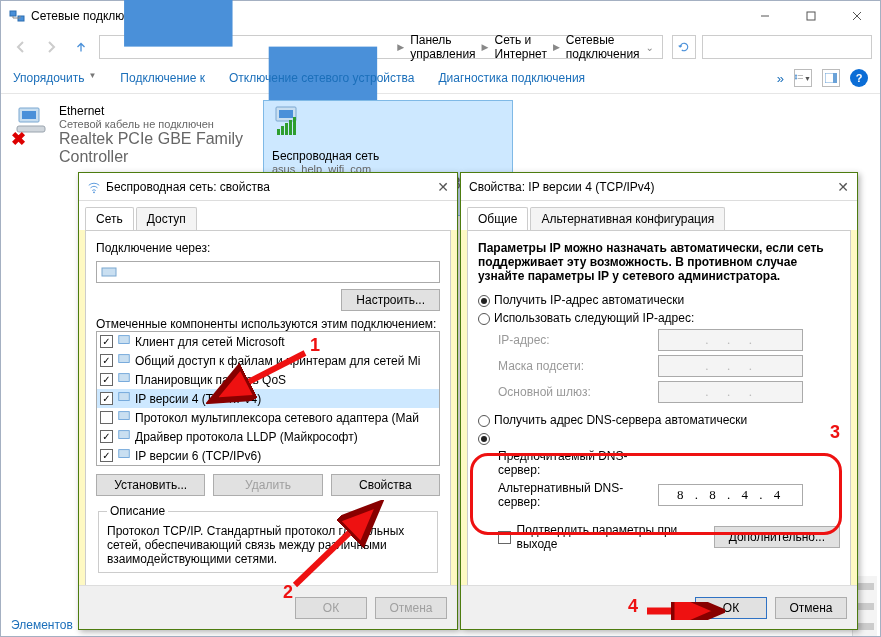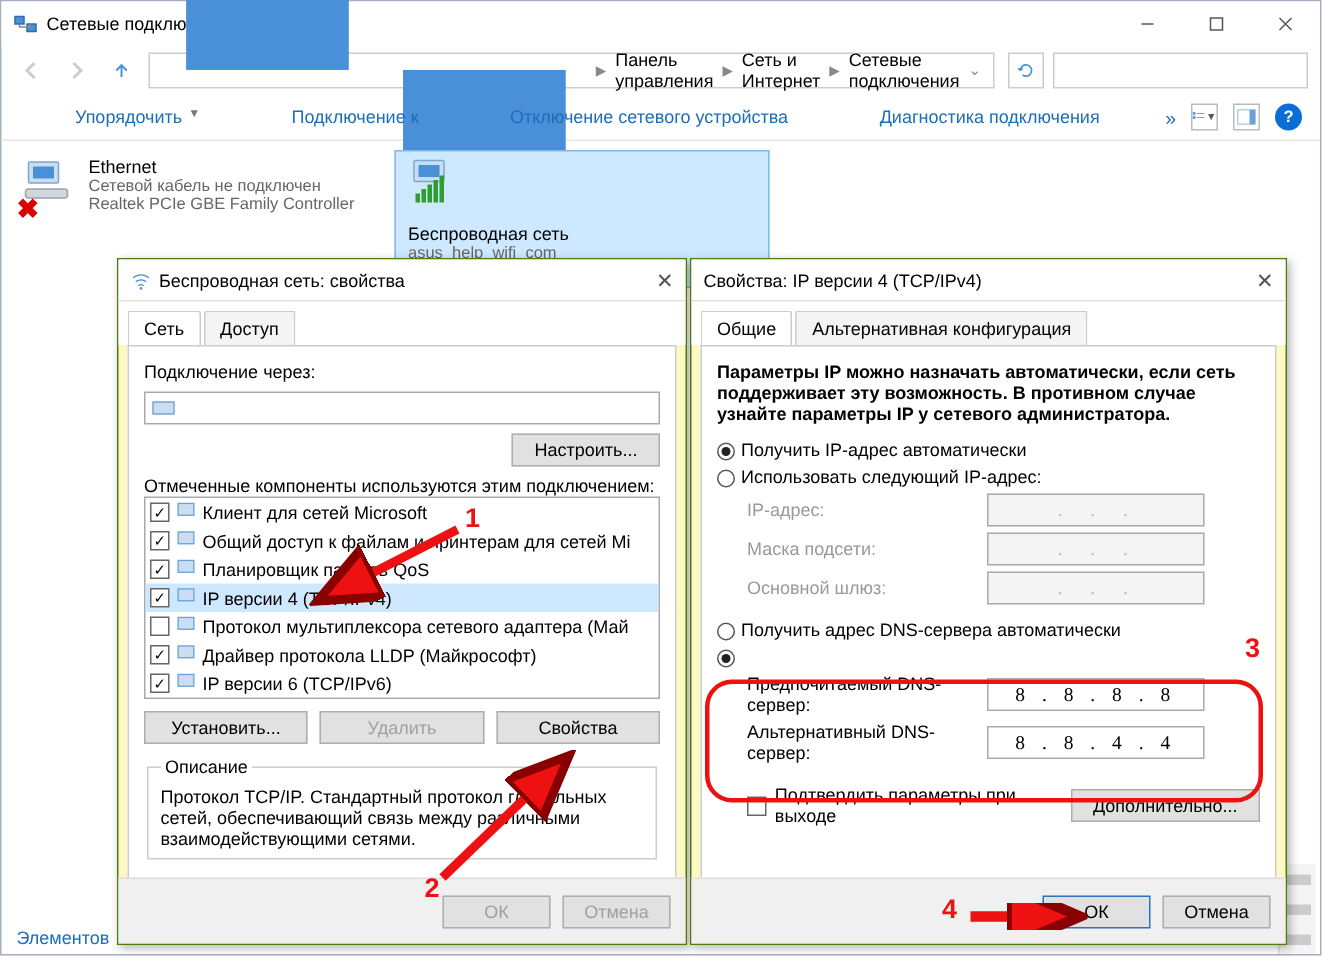--- a/index.html
+++ b/index.html
@@ -16,33 +16,33 @@
 
 .addrbar { display: flex; align-items: center; padding: 4px 8px; gap: 6px; }
 .navarr { width: 24px; height: 24px; border-radius: 3px; display: flex; align-items: center; justify-content: center; color: #bbb; }
 .breadcrumb { flex: 1; height: 24px; border: 1px solid #ccc; display: flex; align-items: center; padding: 0 4px; font-size: 12px; }
 .bc-part { padding: 0 6px; color: #000; }
 .bc-sep { color: #888; font-size: 9px; }
 .reload { width: 24px; height: 24px; border: 1px solid #ccc; display: flex; align-items: center; justify-content: center; margin-left: 3px; }
 .search { width: 170px; height: 24px; border: 1px solid #ccc; }
 
 .toolbar { display: flex; align-items: center; padding: 6px 12px; font-size: 12px; color: #1b6fba; border-bottom: 1px solid #e6e6e6; }
-.toolbar .item { margin-right: 24px; display: flex; align-items: flex-start; margin-left: 37px; }
+.toolbar .item { margin-right: 24px; display: flex; align-items: flex-start; }
 .toolbar .item .dd { margin-left: 4px; font-size: 8px; color: #777; }
 .toolbar .right { margin-left: auto; display: flex; align-items: center; gap: 10px; color: #555; }
 .toolbar .right .vicon { width: 18px; height: 18px; border: 1px solid #bbb; display:flex; align-items:center; justify-content:center; font-size:9px; }
 .help { width: 18px; height: 18px; border-radius: 50%; background: #0b6dd6; color: #fff; display:flex; align-items:center; justify-content:center; font-weight: bold; font-size: 11px;}
 
 .content { display: flex; padding: 6px; gap: 6px; }
 .conn { display: flex; gap: 8px; padding: 4px 8px; width: 250px; }
 .conn.selected { background: #cde8ff; border: 1px solid #7fb9e6; flex-direction: column; }
 .conn .cicon { width: 36px; height: 36px; position: relative; }
 .conn .ctext .l1 { font-size: 12px; }
 .conn .ctext .l2 { color: #666; font-size: 11px; }
-.conn .ctext .l3 { color: #666; font-size: 11px; }
+.conn .ctext .l3 { color: #666; font-size: 16px; }
 .xmark { position: absolute; left: -4px; bottom: -10px; color: #d00; font-size: 18px; font-weight: bold; }
 
 .status { position: absolute; left: 10px; bottom: 4px; font-size: 12px; color: #1b6fba; }
 .detpane { position: absolute; right: 3px; bottom: 0; width: 25px; height: 60px; background: #f4f4f4; border-left: 1px solid #ddd; display: flex; flex-direction: column; justify-content: space-around; align-items: center; }
 .detpane div { width: 18px; height: 7px; background: #ccc; }
 
 
 .dialog { position: absolute; background: #fef9c3; border: 1px solid #4d7c0f; box-shadow: 2px 2px 6px rgba(0,0,0,.3); }
 .dlg-title { height: 28px; background: #fff; display: flex; align-items: center; padding: 0 8px; font-size: 12px; border-bottom: 1px solid #ddd; }
 .dlg-title .x { margin-left: auto; font-size: 14px; color: #555; cursor: pointer; }
@@ -345,21 +345,20 @@
       </div>
     <div class="iprow">
         <span class="lab">Основной шлюз:</span>
         <span class="ipbox off">&nbsp;.&nbsp;&nbsp;.&nbsp;&nbsp;.&nbsp;</span>
       </div>
 
     <div style="margin:10px 0 4px 0;"><span class="radio"></span><span>Получить адрес DNS-сервера автоматически</span></div>
     <div style="margin:4px 0;"><span class="radio on"></span></div>
     <div class="iprow">
         <span class="lab on">Предпочитаемый DNS-сервер:</span>
-        <span class="ipbox on">8 . 8 . 8 . 8</span>
       </div>
     <div class="iprow">
         <span class="lab on">Альтернативный DNS-сервер:</span>
         <span class="ipbox on">8 . 8 . 4 . 4</span>
       </div>
 
     <div style="margin-top:14px; display:flex; align-items:center;padding-left:20px;">
       <span class="chk" style="margin-right:6px;"></span>
       <span>Подтвердить параметры при выходе</span>
       <span style="margin-left:auto;" class="btn">Дополнительно...</span>

